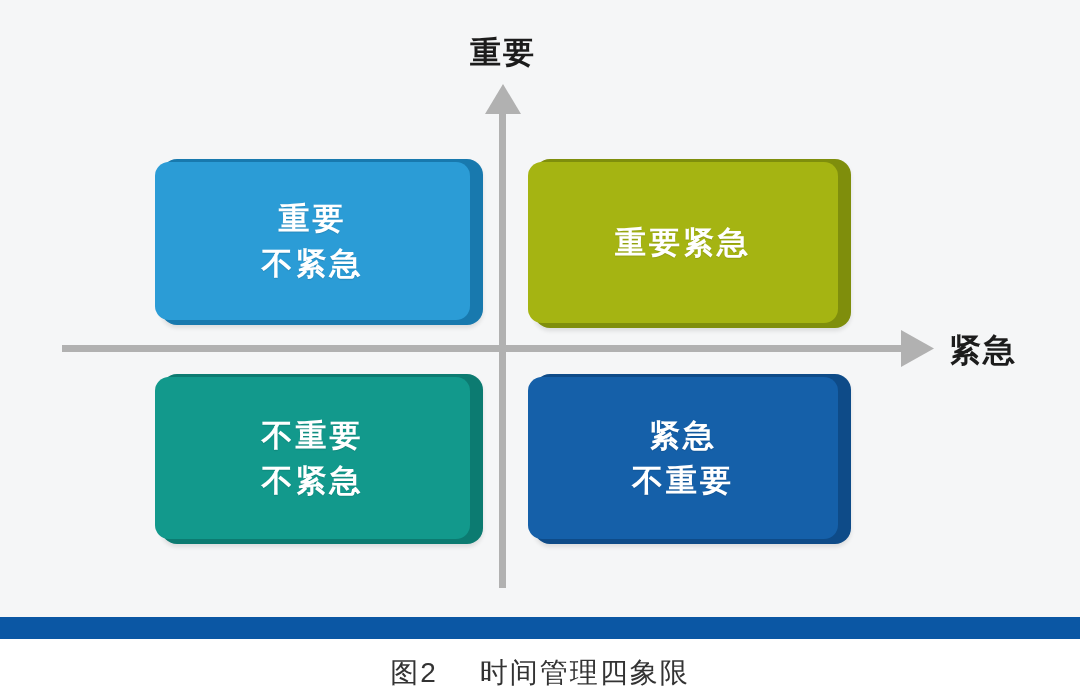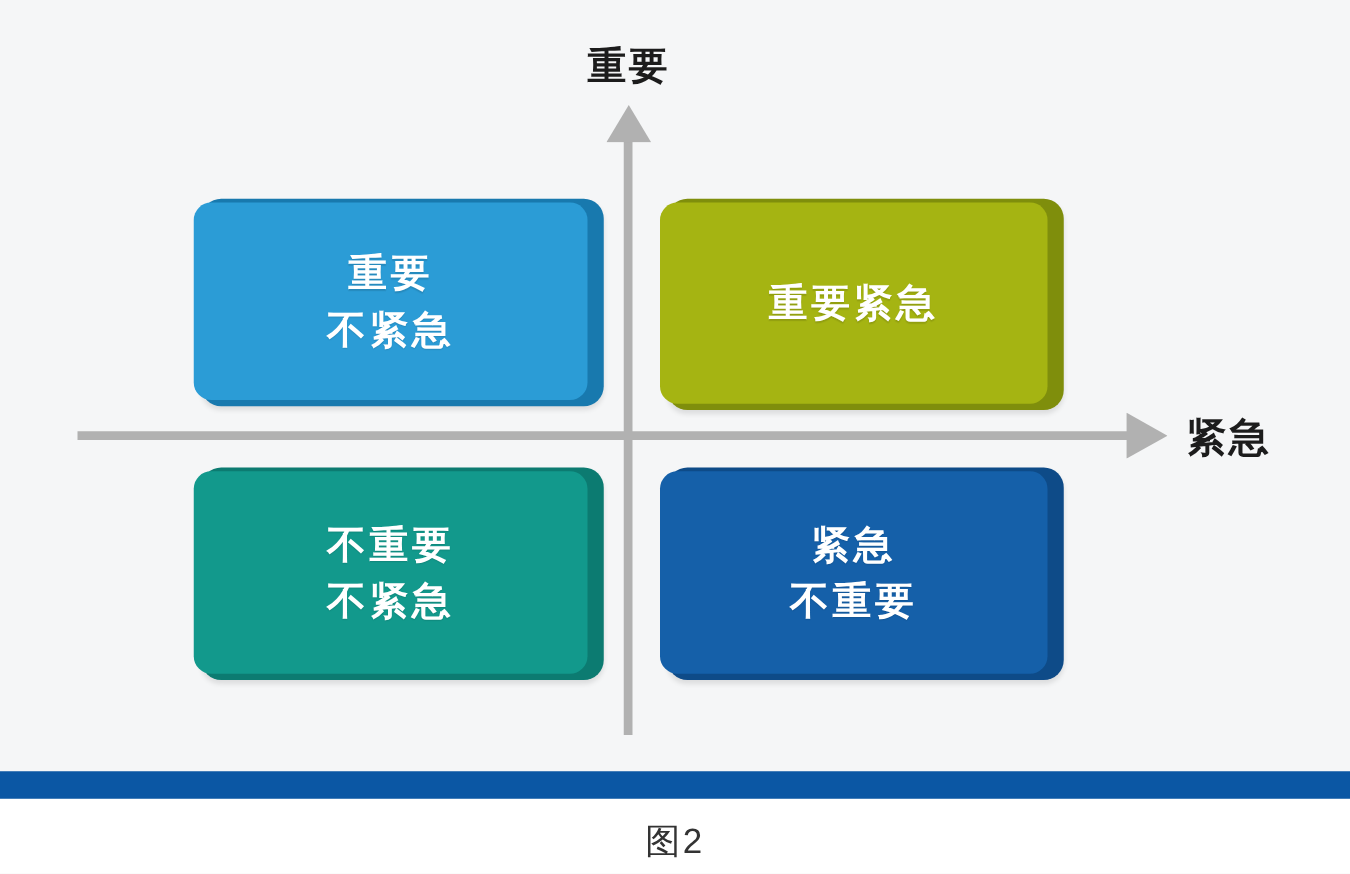--- a/index.html
+++ b/index.html
@@ -143,15 +143,16 @@
     <div class="quad-face" style="background-color: rgb(21, 96, 169);">
       <div class="quad-line">紧急</div>
       <div class="quad-line">不重要</div>
     </div>
   </div>
 
   <div id="footer-white" style="background-color: rgb(255, 255, 255);"></div>
   <div id="footer-bar" style="background-color: rgb(11, 87, 164);"></div>
   <div id="caption">
     <span>图2</span>
+    <span>时间管理四象限</span>
   </div>
 
 </div>
 
 </body></html>

